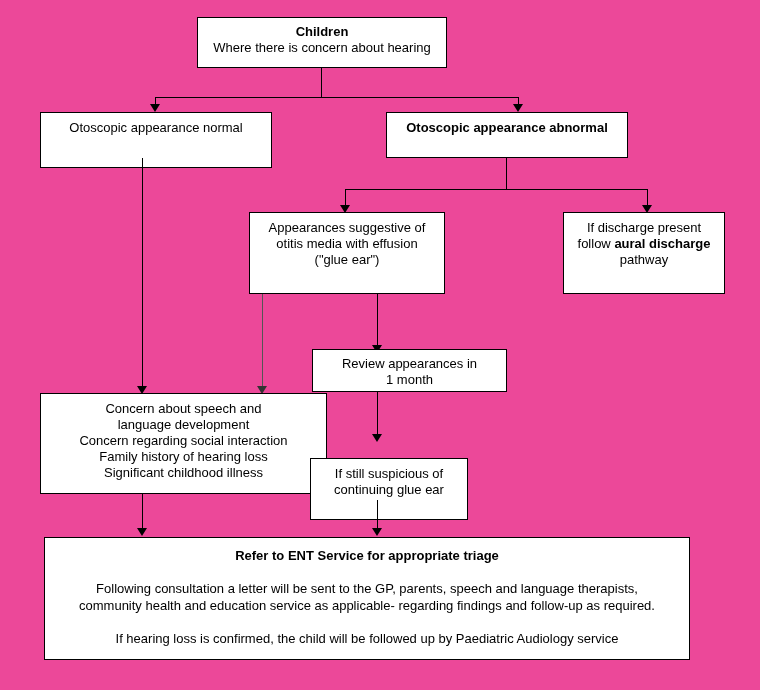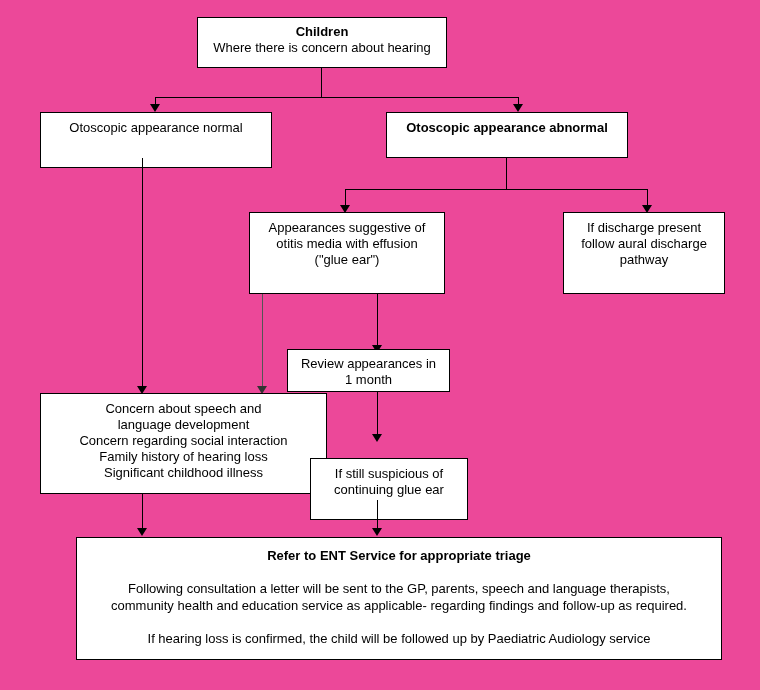--- a/index.html
+++ b/index.html
@@ -35,21 +35,21 @@
     padding-right: 4px;
     white-space: pre-line;
   }
   .node .txt.tight {
     padding-top: 6px;
   }
   .hdr {
     display: block;
     font-weight: bold;
   }
-  .strong { font-weight: normal; margin-top: 28px; }
+  .strong { font-weight: bold; margin-top: 28px; }
 
   
   .vline {
     position: absolute;
     width: 1px;
     background: #000000;
   }
   .vline.grey { background: #555555; }
   .hline {
     position: absolute;
@@ -127,21 +127,21 @@
   <div class="node" id="node-discharge" style="left:563px; top:212px; width:162px; height:82px;">
     <span class="txt"><span>If discharge present</span><br><span>follow </span><span class="strong">aural discharge</span><br><span>pathway</span></span>
   </div>
 
   <div class="vline grey" style="left:262px; top:294px; height:95px;"></div>
   <div class="arrow grey" style="left:257px; top:386px;"></div>
 
   <div class="vline" style="left:377px; top:294px; height:54px;"></div>
   <div class="arrow" style="left:372px; top:345px;"></div>
 
-  <div class="node" id="node-review" style="left:287px; top:349px; width:163px; height:43px;">
+  <div class="node" id="node-review" style="left:312px; top:349px; width:195px; height:43px;">
     <span class="txt tight">Review appearances in
 1 month</span>
   </div>
 
   <div class="vline" style="left:377px; top:392px; height:45px;"></div>
   <div class="arrow" style="left:372px; top:434px;"></div>
 
   <div class="node" id="node-concerns" style="left:40px; top:393px; width:287px; height:101px;">
     <span class="txt">Concern about speech and
 language development
@@ -154,20 +154,20 @@
     <span class="txt">If still suspicious of
 continuing glue ear</span>
   </div>
 
   <div class="vline" style="left:142px; top:494px; height:36px;"></div>
   <div class="arrow" style="left:137px; top:528px;"></div>
 
   <div class="vline" style="left:377px; top:500px; height:30px;"></div>
   <div class="arrow" style="left:372px; top:528px;"></div>
 
-  <div class="node" id="bottom-box" style="left:44px; top:537px; width:646px; height:123px;margin-left:32px;">
+  <div class="node" id="bottom-box" style="left:44px; top:537px; width:646px; height:123px;">
     <span class="b-title">Refer to ENT Service for appropriate triage</span>
     <span class="b-para">Following consultation a letter will be sent to the GP, parents, speech and language therapists,
 community health and education service as applicable- regarding findings and follow-up as required.</span>
     <span class="b-para">If hearing loss is confirmed, the child will be followed up by Paediatric Audiology service</span>
   </div>
 
 </div>
 
 </body></html>

